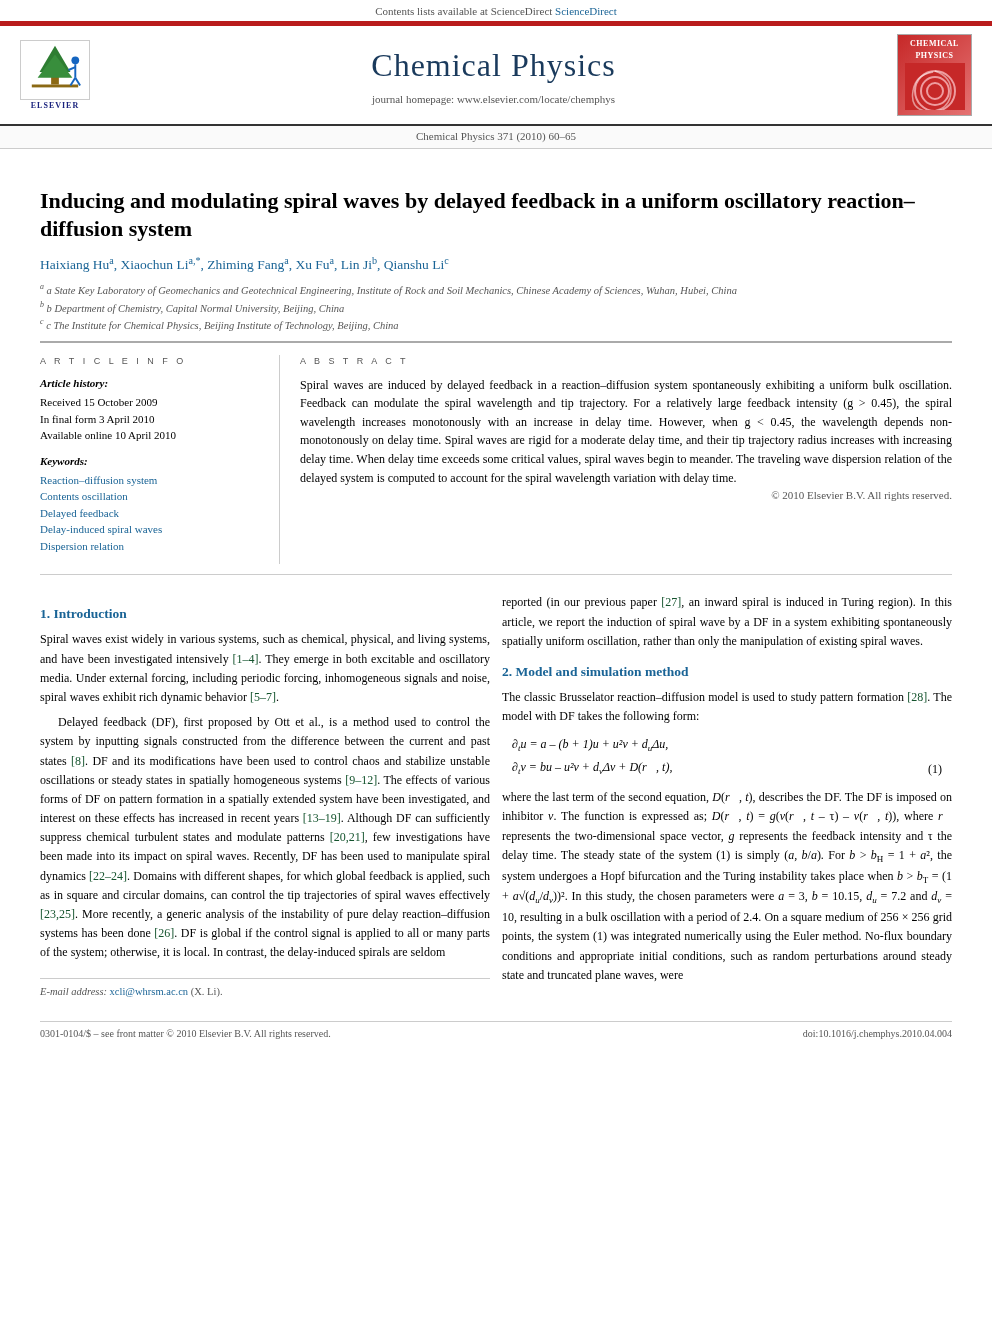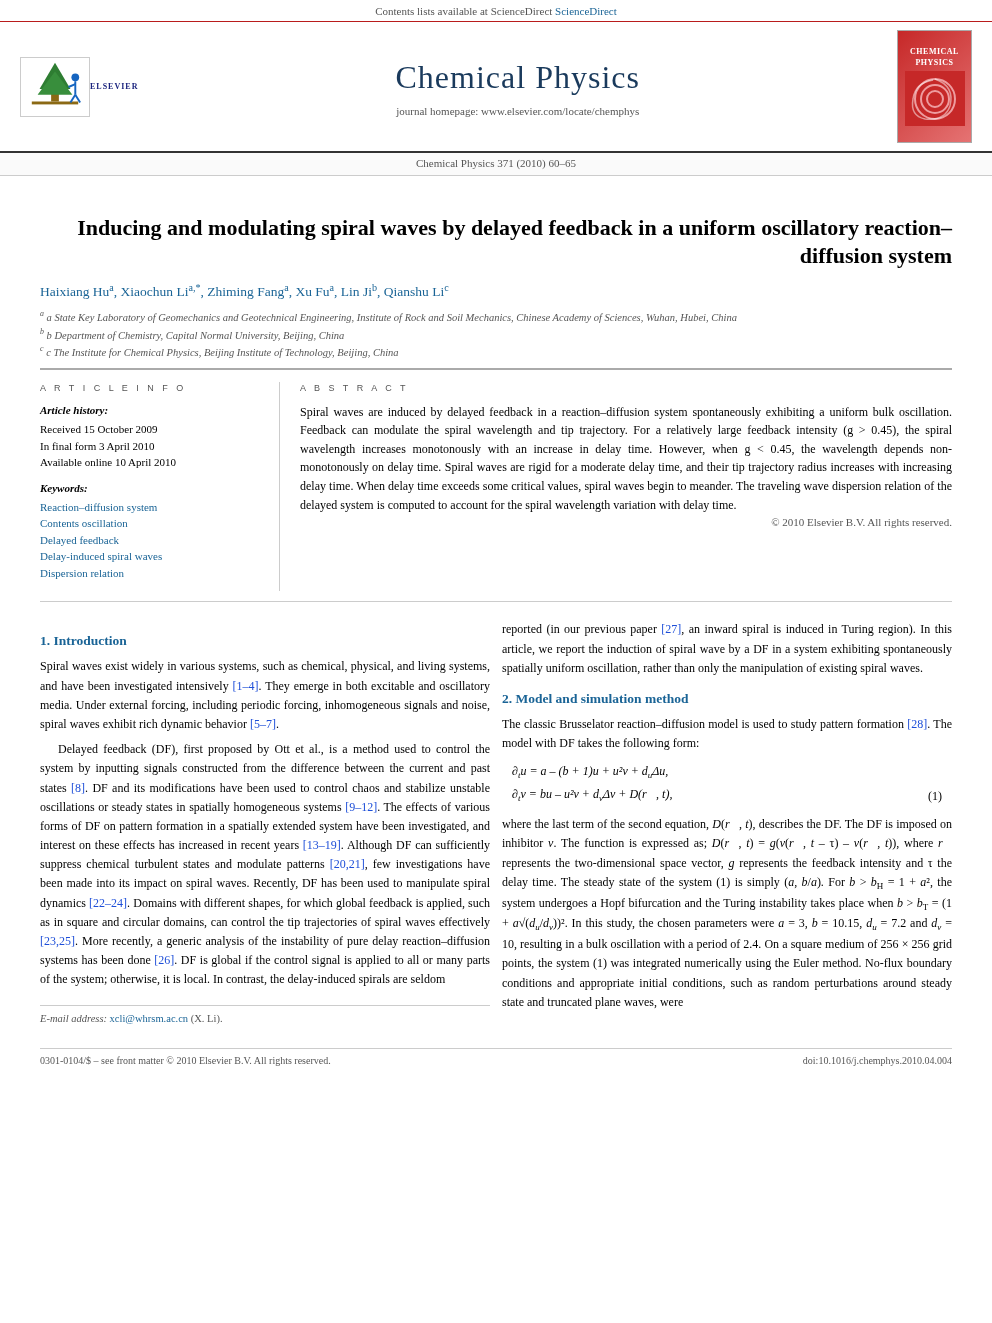--- a/index.html
+++ b/index.html
@@ -16,36 +16,36 @@
     
     .journal-header {
       border-bottom: 1px solid #ccc;
       padding: 0;
     }
     .journal-top-bar {
       text-align: center;
       font-size: 11px;
       color: #555;
       padding: 4px 0 2px 0;
-      border-bottom: 1px solid #b91c1c;
+      border-bottom: 5px solid #b91c1c;
     }
     .journal-top-bar a {
       color: #1a6496;
       text-decoration: none;
     }
     .journal-banner {
       display: flex;
       align-items: center;
       justify-content: space-between;
       padding: 8px 20px;
       border-bottom: 2px solid #333;
     }
     .elsevier-logo {
       display: flex;
-      flex-direction: row;
+      flex-direction: column;
       align-items: center;
     }
     .elsevier-logo-img {
       width: 70px;
       height: 60px;
       background: #fff;
       border: 1px solid #ccc;
       display: flex;
       flex-direction: column;
       align-items: center;
@@ -72,21 +72,21 @@
       color: #1a3a5c;
       letter-spacing: 1px;
     }
     .journal-homepage {
       font-size: 11px;
       color: #555;
       margin-top: 4px;
     }
     .journal-cover {
       width: 75px;
-      height: 113px;
+      height: 82px;
       background: linear-gradient(135deg, #c62828, #e57373);
       border: 1px solid #aaa;
       display: flex;
       flex-direction: column;
       align-items: center;
       justify-content: center;
       font-size: 7px;
       color: #fff;
       font-weight: bold;
       text-align: center;
@@ -123,21 +123,20 @@
     }
 
     
     .article-title {
       font-size: 22px;
       font-weight: bold;
       color: #000;
       margin: 18px 0 10px 0;
       line-height: 1.3;
       font-family: "Times New Roman", Times, serif;
-      text-align: right;
     }
 
     
     .authors {
       font-size: 13.5px;
       color: #1a6496;
       margin-bottom: 6px;
     }
 
     
@@ -241,21 +240,21 @@
       color: #000;
     }
     .body-text p {
       margin-bottom: 6px;
       text-indent: 1.5em;
     }
     .body-text p:first-child {
       text-indent: 0;
     }
     .cite {
-      color: #1d4ed8;
+      color: #14532d;
       text-decoration: none;
       font-size: 12px;
     }
 
     
     .equation-block {
       display: flex;
       align-items: flex-end;
       justify-content: space-between;
       margin: 10px 0;

